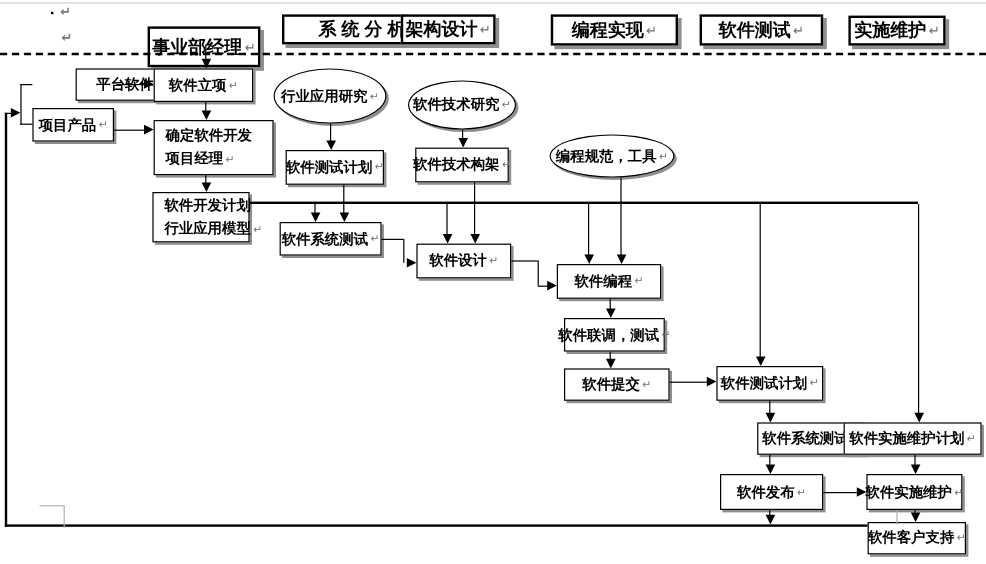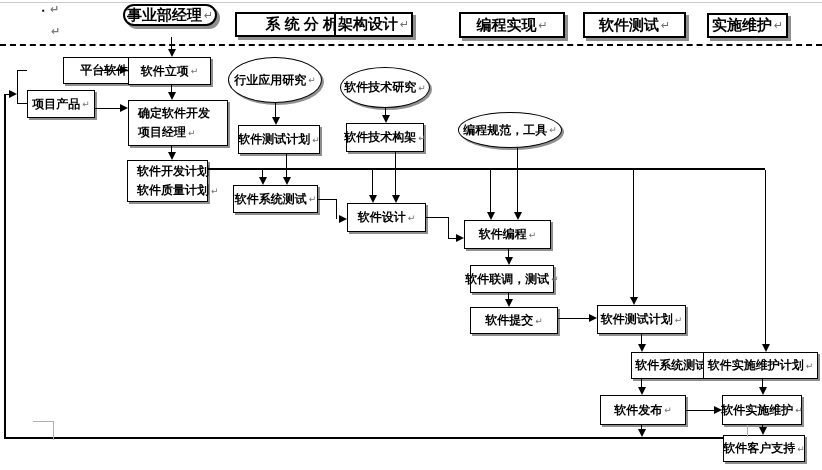--- a/index.html
+++ b/index.html
@@ -35,21 +35,21 @@
 </head>
 <body>
 
 <div id="canvas">
 
   <div class="topline"></div>
   <span class="bullet" style="left:42px;top:6px;">▪</span>
   <span class="mark" style="left:50px;top:3px;">↵</span>
   <span class="mark" style="left:51px;top:25px;">↵</span>
 
-  <div class="lane" style="left:123px;top:4px;width:94px;height:22px;border-radius:12px;">
+  <div class="lane" style="left:123px;top:22px;width:94px;height:34px;">
     <span>事业部经理</span>
       <span class="rm">↵</span>
   </div>
   <div class="lane" style="left:235px;top:12px;width:105px;height:25px;justify-content:flex-end;">
     <span>系 统 分 析</span>
   </div>
   <div class="lane" style="left:334px;top:12px;width:79px;height:25px;">
     <span>架构设计</span>
       <span class="rm">↵</span>
   </div>
@@ -79,21 +79,21 @@
   <div class="node" style="left:128px;top:57px;width:83px;height:28px;">
     <span>软件立项</span>
       <span class="rm">↵</span>
   </div>
   <div class="node two" style="left:128px;top:100px;width:100px;height:46px;">
     <span>确定软件开发</span>
     <span><span>项目经理</span><span class="rm">↵</span></span>
   </div>
   <div class="node two" style="left:127px;top:160px;width:81px;height:42px;">
     <span>软件开发计划</span>
-    <span><span>软件质量计划</span><span class="rm">↵</span></span>
+    <span><span>行业应用模型</span><span class="rm">↵</span></span>
   </div>
   <div class="node ellipse" style="left:228px;top:57px;width:94px;height:46px;">
     <span>行业应用研究</span>
       <span class="rm">↵</span>
   </div>
   <div class="node ellipse" style="left:340px;top:67px;width:90px;height:41px;">
     <span>软件技术研究</span>
       <span class="rm">↵</span>
   </div>
   <div class="node" style="left:238px;top:125px;width:82px;height:29px;">

